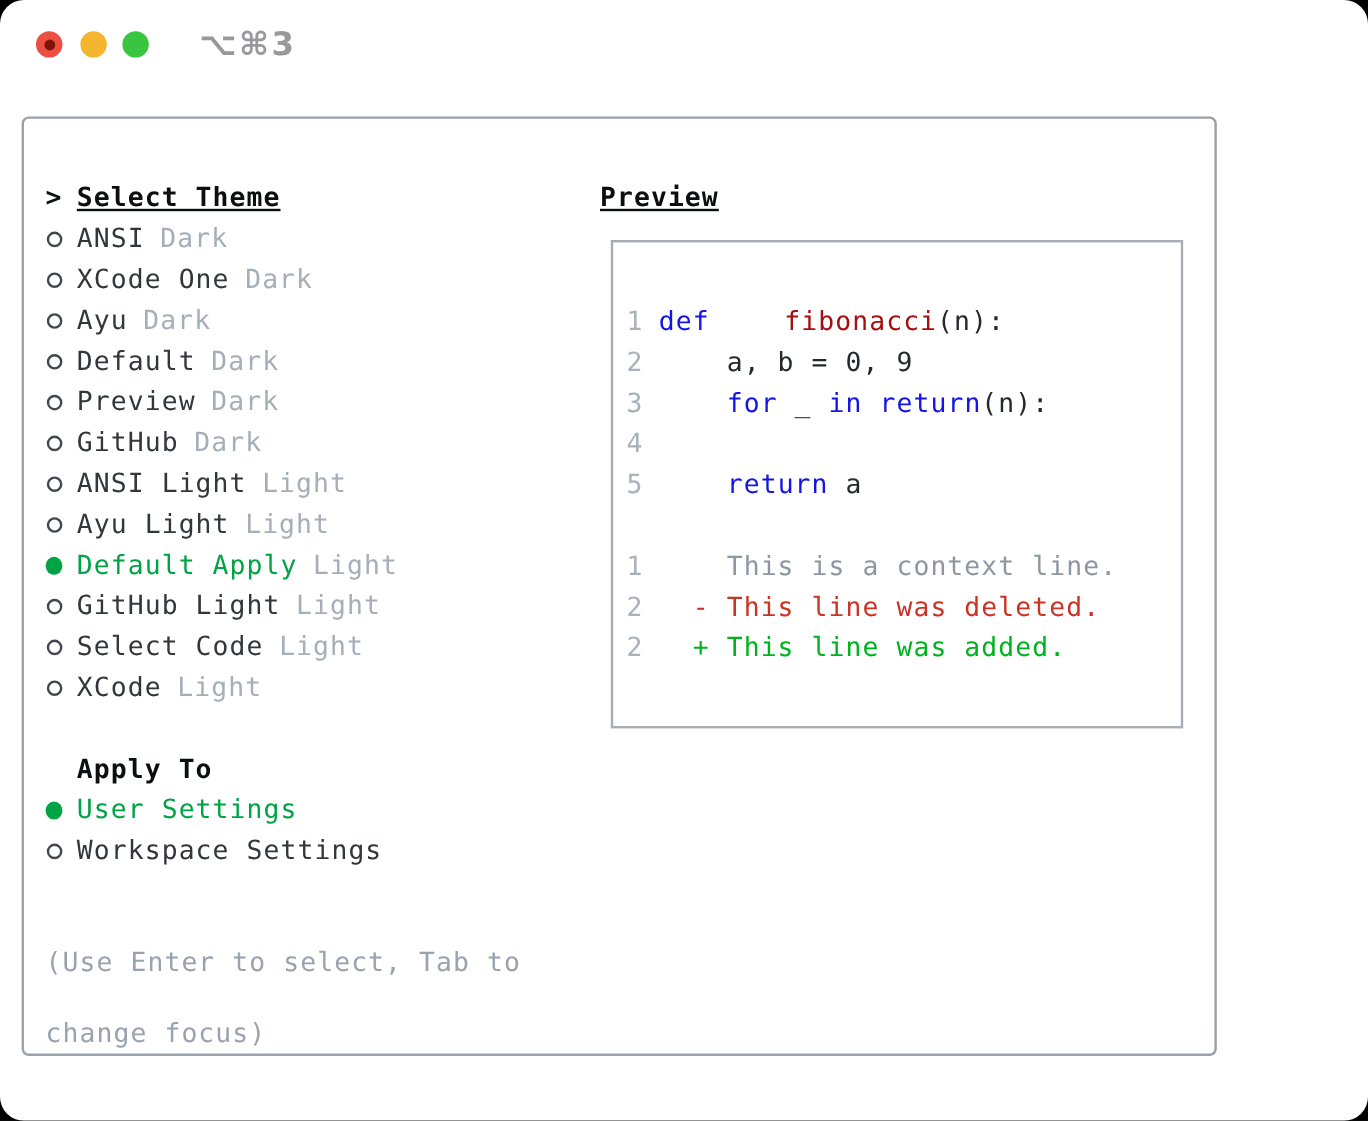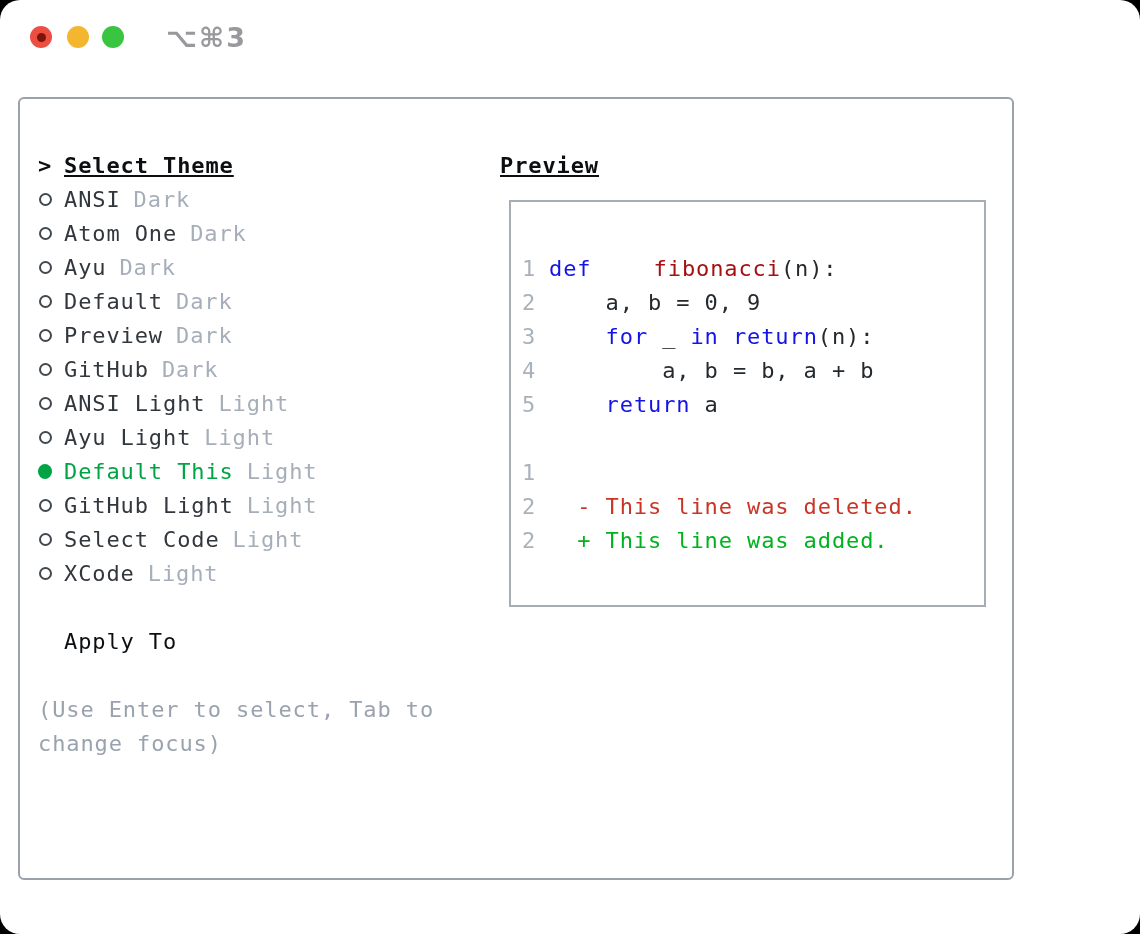--- a/index.html
+++ b/index.html
@@ -20,27 +20,27 @@
   
   .panel{position:absolute;left:18px;top:97px;width:996px;height:783px;background:#fff;
          border:2px solid var(--panel_border);border-radius:6px;}
   .col-left{position:absolute;left:18px;top:49px;}
   .col-right{position:absolute;left:480px;top:49px;text-align:center;}
   .row{height:34px;display:flex;align-items:center;font-size:22px;letter-spacing:0.9px;color:var(--text_dark);white-space:pre;}
   .marker{width:14px;display:flex;align-items:center;justify-content:center;flex:none;}
   .row .txt{margin-left:12px;}
   .prompt{color:var(--heading_black);font-weight:700;font-size:22px;}
   .h1{color:var(--heading_black);font-weight:700;text-decoration:underline;}
-  .subhead{color:var(--heading_black);}
+  .subhead{color:var(--heading_black);font-weight:bold;}
   .ring{width:13px;height:13px;border-radius:50%;border:2px solid var(--ring_gray);}
   .ringsel{width:15px;height:15px;border-radius:50%;background:var(--accent_green);}
   .tname{color:var(--text_dark);}
   .ttag{color:var(--tag_gray);margin-left:13px;}
   .sel .tname{color:var(--accent_green);}
-  .hint{color:var(--hint_gray);}
+  .hint{color:var(--hint_gray);margin-top:25px;}
   
   .preview-box{position:absolute;left:489px;top:101px;width:477px;height:407px;background:#fff;
                border:2px solid var(--preview_border);}
   .code{padding:49px 0 0 11px;}
   .cline{height:34px;display:flex;align-items:center;font-size:22px;letter-spacing:0.9px;white-space:pre;}
   .ln{width:14px;text-align:right;color:var(--linenum_gray);flex:none;}
   .ct{margin-left:13px;color:var(--code_text);}
   .t-kw{color:var(--keyword_blue);}
   .t-fn{color:var(--function_red);margin-left:48px;}
   .t-ctx{color:var(--context_gray);}
@@ -63,56 +63,60 @@
 
   <div class="panel">
 
     <div class="col-left">
       <div class="row">
         <span class="marker prompt">&gt;</span>
         <span class="txt h1">Select Theme</span>
       </div>
       <div id="theme-list">
           <div class="row"><span class="marker"><span class="ring"></span></span><span class="txt tname">ANSI</span><span class="ttag">Dark</span></div>
-          <div class="row"><span class="marker"><span class="ring"></span></span><span class="txt tname">Atom One</span><span class="ttag">Dark</span></div>
+          <div class="row"><span class="marker"><span class="ring"></span></span><span class="txt tname">XCode One</span><span class="ttag">Dark</span></div>
           <div class="row"><span class="marker"><span class="ring"></span></span><span class="txt tname">Ayu</span><span class="ttag">Dark</span></div>
           <div class="row"><span class="marker"><span class="ring"></span></span><span class="txt tname">Default</span><span class="ttag">Dark</span></div>
           <div class="row"><span class="marker"><span class="ring"></span></span><span class="txt tname">Preview</span><span class="ttag">Dark</span></div>
           <div class="row"><span class="marker"><span class="ring"></span></span><span class="txt tname">GitHub</span><span class="ttag">Dark</span></div>
           <div class="row"><span class="marker"><span class="ring"></span></span><span class="txt tname">ANSI Light</span><span class="ttag">Light</span></div>
           <div class="row"><span class="marker"><span class="ring"></span></span><span class="txt tname">Ayu Light</span><span class="ttag">Light</span></div>
-          <div class="row sel"><span class="marker"><span class="ringsel"></span></span><span class="txt tname">Default This</span><span class="ttag">Light</span></div>
+          <div class="row sel"><span class="marker"><span class="ringsel"></span></span><span class="txt tname">Default Apply</span><span class="ttag">Light</span></div>
           <div class="row"><span class="marker"><span class="ring"></span></span><span class="txt tname">GitHub Light</span><span class="ttag">Light</span></div>
           <div class="row"><span class="marker"><span class="ring"></span></span><span class="txt tname">Select Code</span><span class="ttag">Light</span></div>
           <div class="row"><span class="marker"><span class="ring"></span></span><span class="txt tname">XCode</span><span class="ttag">Light</span></div>
         </div>
       <div class="row"></div>
       <div class="row">
         <span class="marker"></span>
         <span class="txt subhead">Apply To</span>
       </div>
+      <div id="apply-list">
+          <div class="row sel"><span class="marker"><span class="ringsel"></span></span><span class="txt tname">User Settings</span></div>
+          <div class="row"><span class="marker"><span class="ring"></span></span><span class="txt tname">Workspace Settings</span></div>
+        </div>
       <div class="row"></div>
       <div class="row hint">(Use Enter to select, Tab to</div>
       <div class="row hint">change focus)</div>
     </div>
 
     <div class="col-right">
       <div class="row">
         <span class="h1">Preview</span>
       </div>
     </div>
 
     <div class="preview-box">
       <div class="code" id="code">
           <div class="cline"><span class="ln">1</span><span class="ct"><span class="t-kw">def</span><span> </span><span class="t-fn">fibonacci</span><span>(n):</span></span></div>
           <div class="cline"><span class="ln">2</span><span class="ct"><span>    a, b = 0, 9</span></span></div>
           <div class="cline"><span class="ln">3</span><span class="ct"><span>    </span><span class="t-kw">for</span><span> _ </span><span class="t-kw">in</span><span> </span><span class="t-kw">return</span><span>(n):</span></span></div>
-          <div class="cline"><span class="ln">4</span><span class="ct"><span>        a, b = b, a + b</span></span></div>
+          <div class="cline"><span class="ln">4</span></div>
           <div class="cline"><span class="ln">5</span><span class="ct"><span>    </span><span class="t-kw">return</span><span> a</span></span></div>
           <div class="cline"><span class="ln"></span><span class="ct"></span></div>
-          <div class="cline"><span class="ln">1</span></div>
+          <div class="cline"><span class="ln">1</span><span class="ct"><span class="t-ctx">    This is a context line.</span></span></div>
           <div class="cline"><span class="ln">2</span><span class="ct"><span class="t-del">  - This line was deleted.</span></span></div>
           <div class="cline"><span class="ln">2</span><span class="ct"><span class="t-add">  + This line was added.</span></span></div>
         </div>
     </div>
 
   </div>
 </div>
 
 </body></html>

